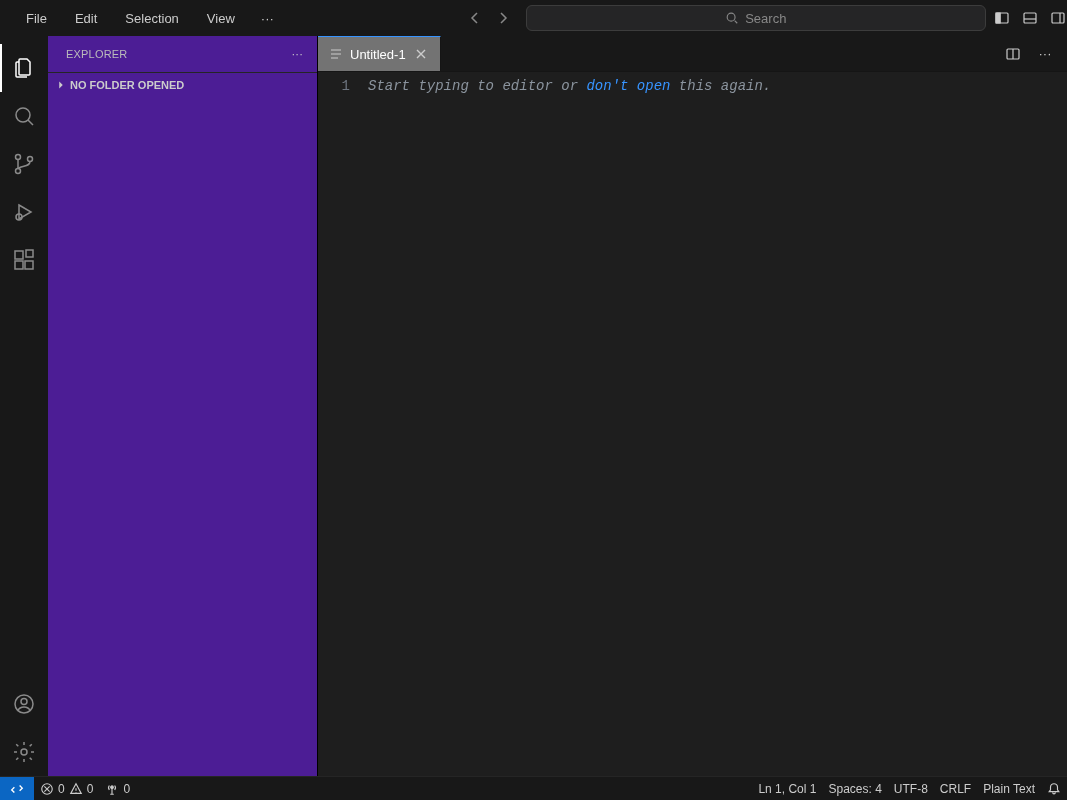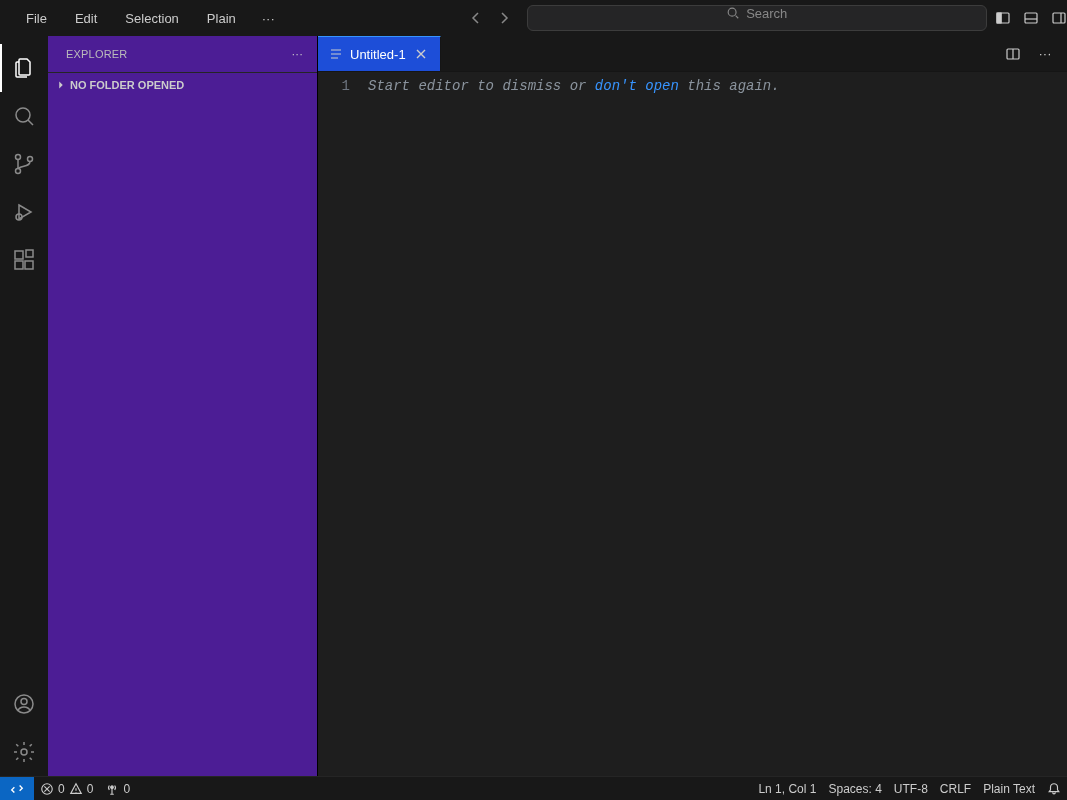--- a/index.html
+++ b/index.html
@@ -45,21 +45,21 @@
 
   .search-box {
     flex: 0 0 auto;
     width: 460px;
     height: 26px;
     background: #252526;
     border: 1px solid #3c3c3c;
     border-radius: 6px;
     margin-left: 8px;
     display: flex;
-    align-items: flex-start;
+    align-items: center;
     justify-content: center;
     gap: 6px;
     color: #888;
   }
   .search-box svg { width:14px; height:14px; }
 
   .title-right {
     margin-left: auto;
     display: flex;
     align-items: center;
@@ -129,21 +129,21 @@
   .tabbar{
     height:36px;
     background:#181818;
     display:flex;
     align-items:stretch;
     border-bottom:1px solid #151515;
   }
   .tab{
     display:flex; align-items:center; gap:6px;
     padding: 0 10px;
-    background:#1d4ed8;
+    background:#737373;
     border-top:1px solid #3794ff;
     border-right:1px solid #151515;
     color:#fff;
     font-size:13px;
     text-align:right;
   }
   .tab .file-icon{ color:#ccc; display:flex; }
   .tab .close { color:#ccc; display:flex; padding:2px; border-radius:3px;}
   .tabbar-right{ margin-left:auto; display:flex; align-items:center; gap:8px; padding-right:10px;}
   .tabbar-btn{ color:#ccc; width:24px;height:24px; display:flex;align-items:center;justify-content:center;border-radius:4px;}
@@ -206,21 +206,21 @@
 <div class="titlebar">
   <span class="app-icon">
     <svg viewBox="0 0 24 24" fill="currentColor">
         <path d="M17 3l4 3v12l-4 3-8-6-4 3-2-1V7l2-1 4 3 8-6zM5 9v6l3-3-3-3zm12 8V7l-5 5 5 5z"></path>
       </svg>
   </span>
   <div class="menu">
     <div class="menu-item">File</div>
     <div class="menu-item">Edit</div>
     <div class="menu-item">Selection</div>
-    <div class="menu-item">Plain</div>
+    <div class="menu-item">View</div>
     <div class="menu-overflow">···</div>
   </div>
 
   <div class="nav-btns">
     <div class="nav-btn">
       <svg width="16" height="16" viewBox="0 0 16 16" fill="none" stroke="currentColor" stroke-width="1.5">
           <path d="M10 3L5 8l5 5"></path>
         </svg>
     </div>
     <div class="nav-btn">
@@ -363,21 +363,21 @@
         </div>
         <div class="tabbar-btn">···</div>
       </div>
     </div>
 
     <div class="editor-body">
       <div class="gutter">
         <div>1</div>
       </div>
       <div class="code">
-        <span class="code-line"><span class="normal">Start editor to dismiss or </span><span class="link">don't open</span><span class="normal"> this again.</span></span>
+        <span class="code-line"><span class="normal">Start typing to editor or </span><span class="link">don't open</span><span class="normal"> this again.</span></span>
       </div>
     </div>
   </div>
 </div>
 
 <div class="statusbar">
   <div class="sb-remote">
     <svg width="14" height="14" viewBox="0 0 16 16" fill="none" stroke="currentColor" stroke-width="1.6">
         <path d="M5 6l-3 3 3 3M11 4l3 3-3 3"></path>
       </svg>

